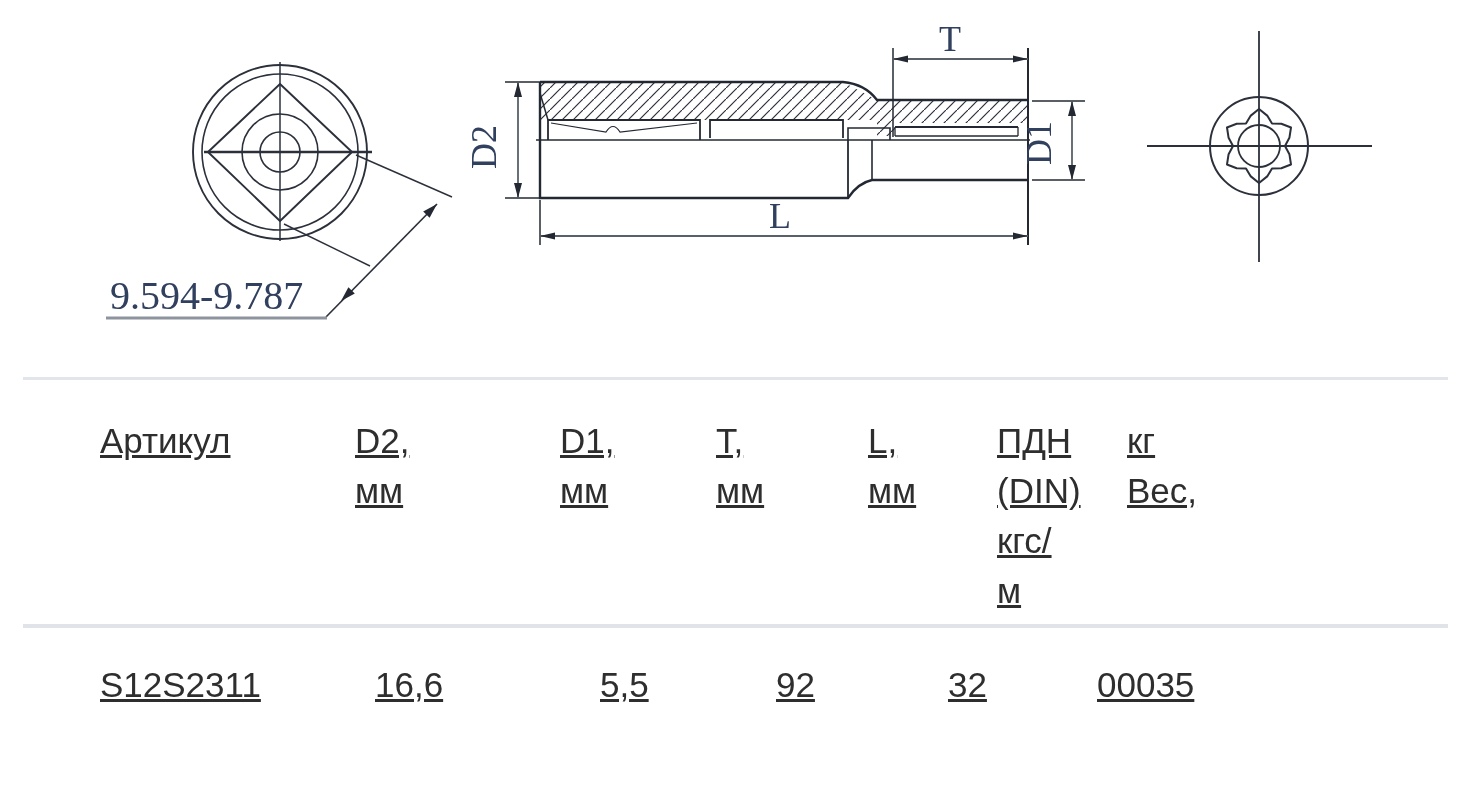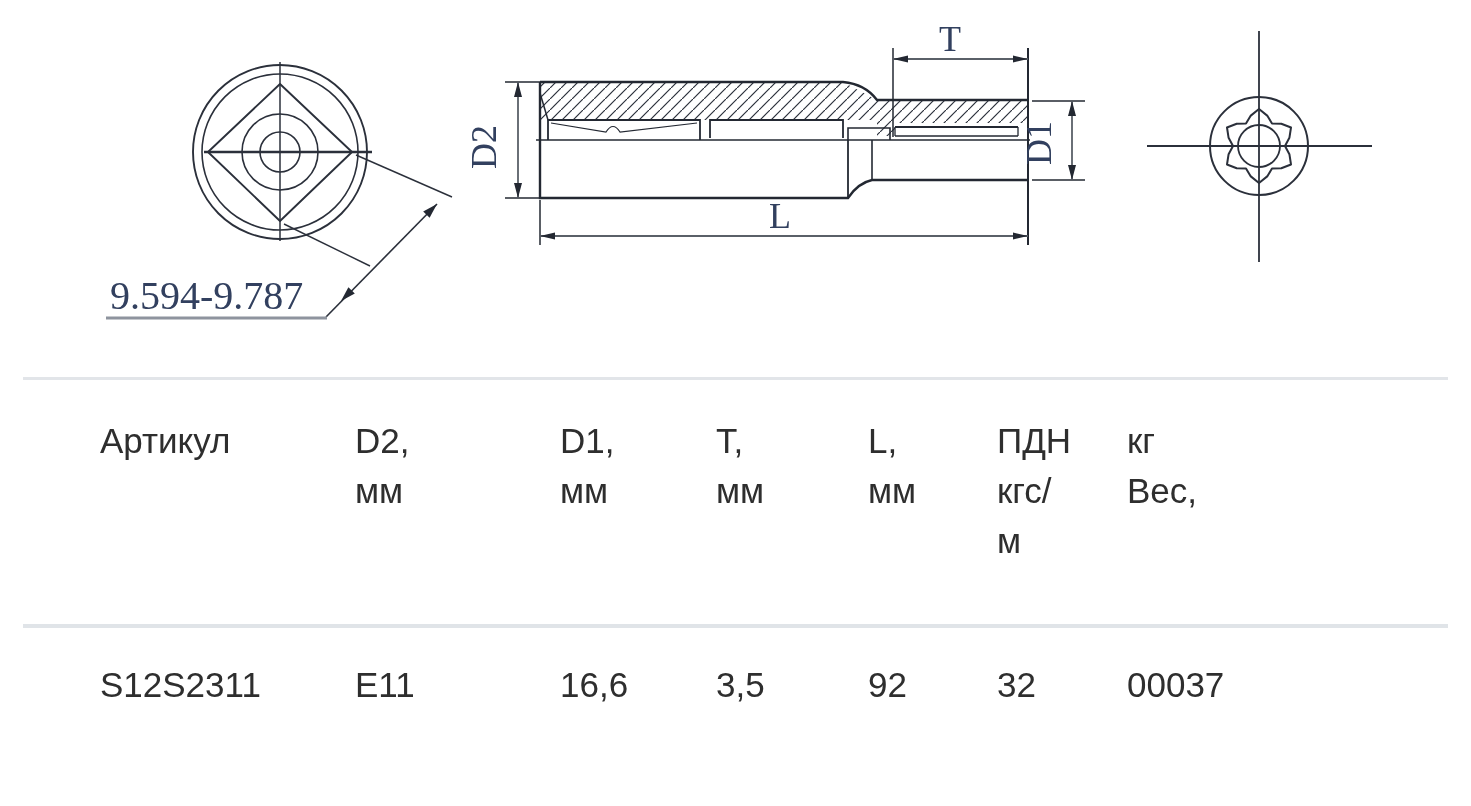--- a/index.html
+++ b/index.html
@@ -9,24 +9,24 @@
   }
   .drawing-wrap{position:absolute;left:0;top:0;width:1471px;height:372px;}
   svg text{font-family:"Liberation Serif", serif;}
   .rule{position:absolute;left:23px;width:1425px;height:3px;background:#e2e5e9;}
   .rule-top{top:377px;}
   .rule-mid{top:624px;background:#e0e4e8;height:4px;}
   .spec-grid{
     position:absolute;left:100px;width:1360px;
     display:grid;
     grid-template-columns:255px 205px 156px 152px 129px 130px 143px 190px;
-    color:#2e2e2e;font-size:35px;line-height:50px;
+    color:#2e2e2e;font-size:35px;line-height:50px;text-decoration:underline;
   }
   .spec-header{top:416px;}
-  .spec-row{top:660px;}
+  .spec-row{top:660px;gap:20px;}
   .hcell span{display:block;}
 </style>
 </head>
 <body>
 
 <div class="drawing-wrap">
 <svg width="1471" height="372" viewBox="0 0 1471 372">
   <defs>
     <pattern id="hatch" patternUnits="userSpaceOnUse" width="11" height="11">
       <path d="M-1,12 L12,-1" stroke="#2a2f3a" stroke-width="1.2" fill="none"></path>
@@ -147,30 +147,30 @@
   <div class="hcell">
     <span>T,</span>
     <span>мм</span>
   </div>
   <div class="hcell">
     <span>L,</span>
     <span>мм</span>
   </div>
   <div class="hcell">
     <span>ПДН</span>
+    <span>(DIN)</span>
     <span>кгс/</span>
     <span>м</span>
   </div>
   <div class="hcell">
     <span>кг</span>
     <span>Вес,</span>
   </div>
 </div>
 
 <div class="spec-grid spec-row">
   <div>S12S2311</div>
-  <div>E11</div>
   <div>16,6</div>
-  <div>3,5</div>
+  <div>5,5</div>
   <div>92</div>
   <div>32</div>
-  <div>00037</div>
+  <div>00035</div>
 </div>
 
 </body></html>

